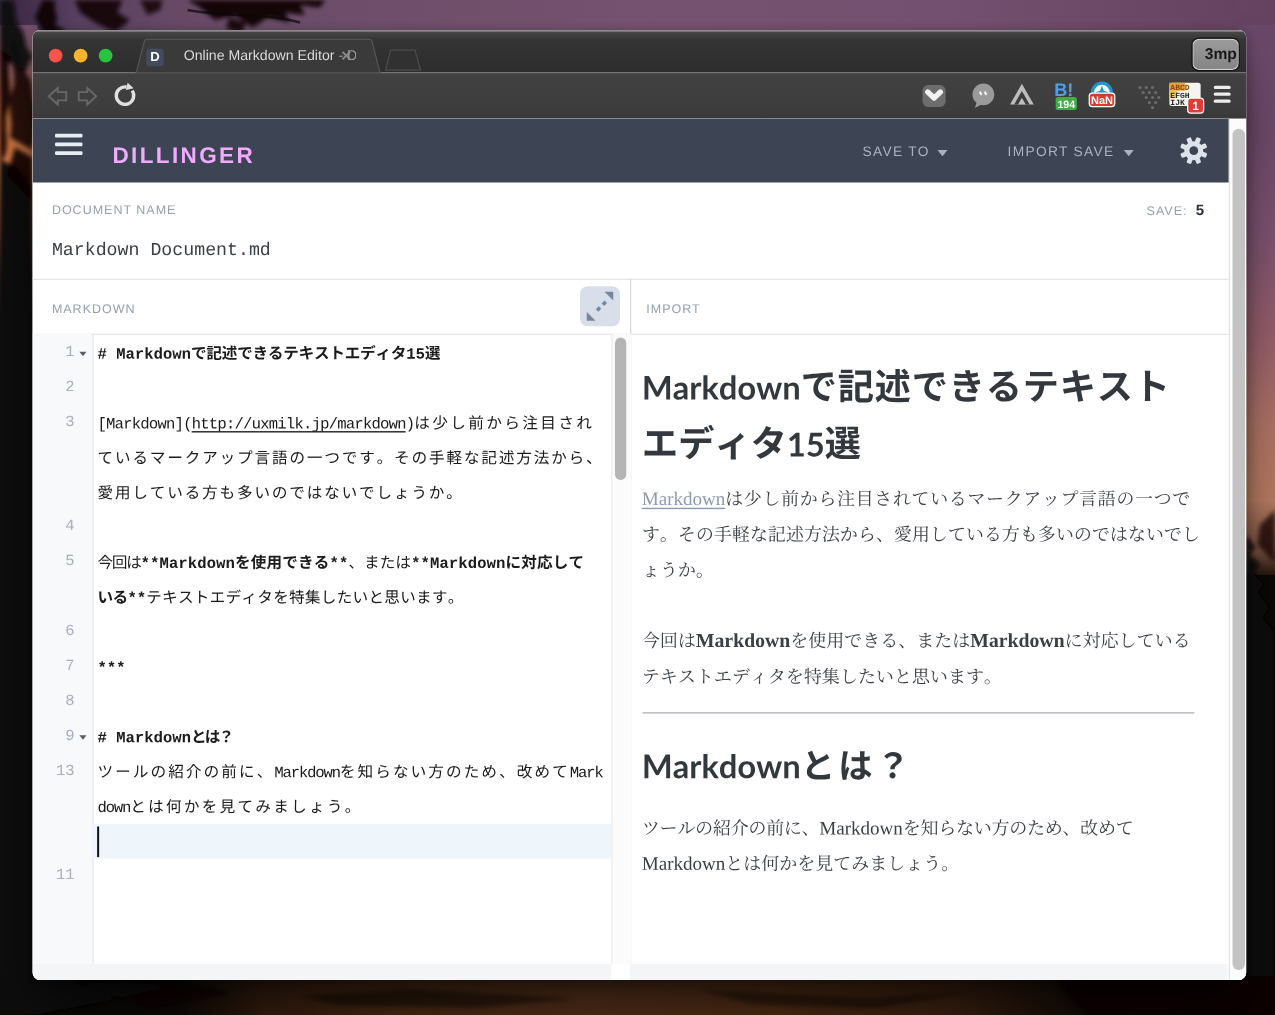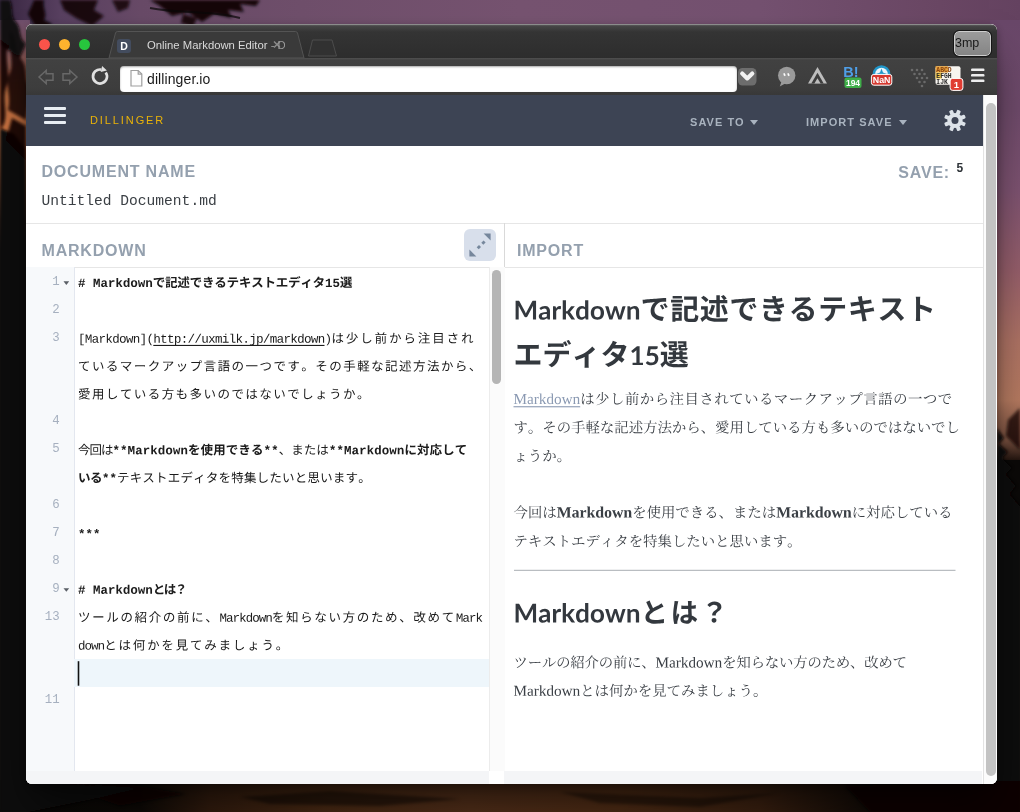--- a/index.html
+++ b/index.html
@@ -13,31 +13,31 @@
 #win{position:absolute;left:26px;top:24px;width:971px;height:760px;border-radius:6px;overflow:hidden;
  box-shadow:0 26px 40px -8px rgba(0,0,0,.6),0 3px 10px rgba(0,0,0,.3);background:#fff}
 #tabbar{position:absolute;left:0;top:0;width:971px;height:34px;border-radius:6px 6px 0 0;
  background:linear-gradient(180deg,#8b8b8b 0,#8b8b8b 1px,#474747 1.6px,#343434 8px,#2d2d2d 34px)}
 #urlrow{position:absolute;left:0;top:34px;width:971px;height:37px;
  background:linear-gradient(180deg,#505050 0,#414141 2px,#3d3d3d 30px,#383838 37px)}
 .light{position:absolute;width:11px;height:11px;border-radius:50%;top:14.5px}
 #tabtitle{position:absolute;left:121px;top:14.5px;width:138px;font-size:11.3px;color:#d9d9d9;white-space:nowrap;overflow:hidden;letter-spacing:0}
 #tabtitle i{font-style:normal;color:#9a9a9a}
 #favD{position:absolute;left:91px;top:14.5px;width:14px;height:14px;border-radius:3px;background:#434c5e;color:#fff;font-size:10.5px;font-weight:bold;text-align:center;line-height:14px}
-#b3mp{position:absolute;left:928px;top:6.5px;width:34.5px;height:23.5px;background:linear-gradient(180deg,#9b9b9b,#858585);border:1.5px solid #cdcdcd;outline:1px solid #161616;border-radius:5px;color:#191919;font-size:12.5px;font-weight:normal;text-align:left;line-height:23px}
+#b3mp{position:absolute;left:928px;top:6.5px;width:34.5px;height:23.5px;background:linear-gradient(180deg,#9b9b9b,#858585);border:1.5px solid #cdcdcd;outline:1px solid #161616;border-radius:5px;color:#191919;font-size:12.5px;font-weight:bold;text-align:right;line-height:23px}
 #urlfield{position:absolute;left:94px;top:8px;width:617px;height:26px;background:#fff;border-radius:4px;box-shadow:inset 0 1px 2px rgba(0,0,0,.35)}
 #urltext{position:absolute;left:27px;top:5px;font-size:14px;color:#1a1a1a;letter-spacing:.1px}
 #page{position:absolute;left:0;top:71px;width:971px;height:689px;background:#fff;overflow:hidden}
 #apphead{position:absolute;left:0;top:0;width:971px;height:51px;background:#3d4454}
 #apphead .burger{position:absolute;left:18px;top:12px;width:22px}
 #apphead .burger div{height:2.6px;background:#e8edf2;border-radius:1px;margin-bottom:4.4px}
-#dlg{position:absolute;left:64px;top:19px;font-size:11px;font-weight:normal;color:#eab308;letter-spacing:1.9px}
-.hmenu{position:absolute;top:20.5px;font-size:11px;font-weight:bold;color:#a9b3bf;letter-spacing:1.05px}
+#dlg{position:absolute;left:64px;top:19px;font-size:18px;font-weight:bold;color:#f0abfc;letter-spacing:1.9px}
+.hmenu{position:absolute;top:20.5px;font-size:11px;font-weight:normal;color:#a9b3bf;letter-spacing:1.05px}
 .caret{position:absolute;top:25px;width:0;height:0;border-left:4.5px solid transparent;border-right:4.5px solid transparent;border-top:5px solid #a9b3bf}
-.lbl{position:absolute;font-size:16px;font-weight:bold;color:#94a0ae;letter-spacing:.8px}
+.lbl{position:absolute;font-size:10px;font-weight:normal;color:#94a0ae;letter-spacing:.8px}
 #docname{position:absolute;left:15.5px;top:98px;font-family:"Liberation Mono",monospace;font-size:14.6px;color:#3a3f44}
 #wordsnum{position:absolute;left:930.5px;top:66px;font-size:12px;font-weight:bold;color:#2e3338}
 .hline{position:absolute;height:1px;background:#e6e6e6}
 #vline{position:absolute;left:477.5px;top:128px;width:1px;height:547.5px;background:#d9d9d9}
 #gutter{position:absolute;left:0;top:172px;width:47.5px;height:503.5px;background:#f7f9fb;border-right:1px solid #e3e7ef}
 .ln{position:absolute;width:33.6px;text-align:right;left:0;font-family:"Liberation Mono",monospace;font-size:12.4px;color:#a6b0bf}
 #xbtn{position:absolute;left:438px;top:134px;width:32px;height:32px;border-radius:6px;background:#d8dfeb}
 #activeline{position:absolute;left:47.5px;top:563.8px;width:415px;height:27.9px;background:#eef6fb}
 #edscroll{position:absolute;left:462.5px;top:172px;width:15px;height:503.5px;background:#fbfbfb;border-left:1px solid #ececec}
 #edthumb{position:absolute;left:2px;top:3px;width:9px;height:114px;background:#b5b5b5;border-radius:4.5px}
@@ -397,45 +397,38 @@
     <text x="0.8" y="18" font-family="Liberation Mono" font-size="6.4" font-weight="bold" fill="#2b2b2b">IJK</text>
     <rect x="14.6" y="12.2" width="12.8" height="12" rx="2.6" fill="#e03c31" stroke="#fff" stroke-width="1"></rect>
     <text x="21" y="21.6" font-family="Liberation Sans" font-size="9.5" font-weight="bold" fill="#fff" text-anchor="middle">1</text>
    </g>
    <g fill="#ededed">
     <rect x="945" y="46.5" width="13.5" height="2.6" rx="1.2" transform="translate(0,-36)"></rect>
     <rect x="945" y="52" width="13.5" height="2.6" rx="1.2" transform="translate(0,-36)"></rect>
     <rect x="945" y="57.5" width="13.5" height="2.6" rx="1.2" transform="translate(0,-36)"></rect>
    </g>
   </svg>
-  <div id="urlfield">
-   <svg width="20" height="20" viewBox="0 0 20 20" style="position:absolute;left:7px;top:3px">
-    <path d="M4 1.5 L11.2 1.5 L14.8 5.1 L14.8 17 L4 17 Z" fill="#fdfdfd" stroke="#9e9e9e" stroke-width="1.2"></path>
-    <path d="M11.2 1.5 L11.2 5.1 L14.8 5.1" fill="none" stroke="#9e9e9e" stroke-width="1.2"></path>
-   </svg>
-   <div id="urltext">dillinger.io</div>
-  </div>
  </div>
  <div id="page">
   <div id="apphead">
    <div class="burger">
           <div></div>
           <div></div>
           <div></div>
         </div>
    <div id="dlg">DILLINGER</div>
    <div class="hmenu" style="left:664px">SAVE TO</div>
    <div class="caret" style="left:724px"></div>
    <div class="hmenu" style="left:780px">IMPORT SAVE</div>
    <div class="caret" style="left:872.5px"></div>
   </div>
   <div class="lbl" style="left:15.5px;top:68px">DOCUMENT NAME</div>
   <div class="lbl" style="right:47px;top:69px">SAVE:</div>
   <div id="wordsnum">5</div>
-  <div id="docname">Untitled Document.md</div>
+  <div id="docname">Markdown Document.md</div>
   <div class="hline" style="left:0;top:127.5px;width:956.5px"></div>
   <div class="lbl" style="left:15.5px;top:147px">MARKDOWN</div>
   <div class="lbl" style="left:491px;top:147px">IMPORT</div>
   <div id="xbtn"></div>
   <div class="hline" style="left:0;top:171.5px;width:956.5px"></div>
   <div id="vline"></div>
   <div id="gutter"></div>
   <div id="activeline"></div>
   <div id="edscroll">
         <div id="edthumb"></div>

